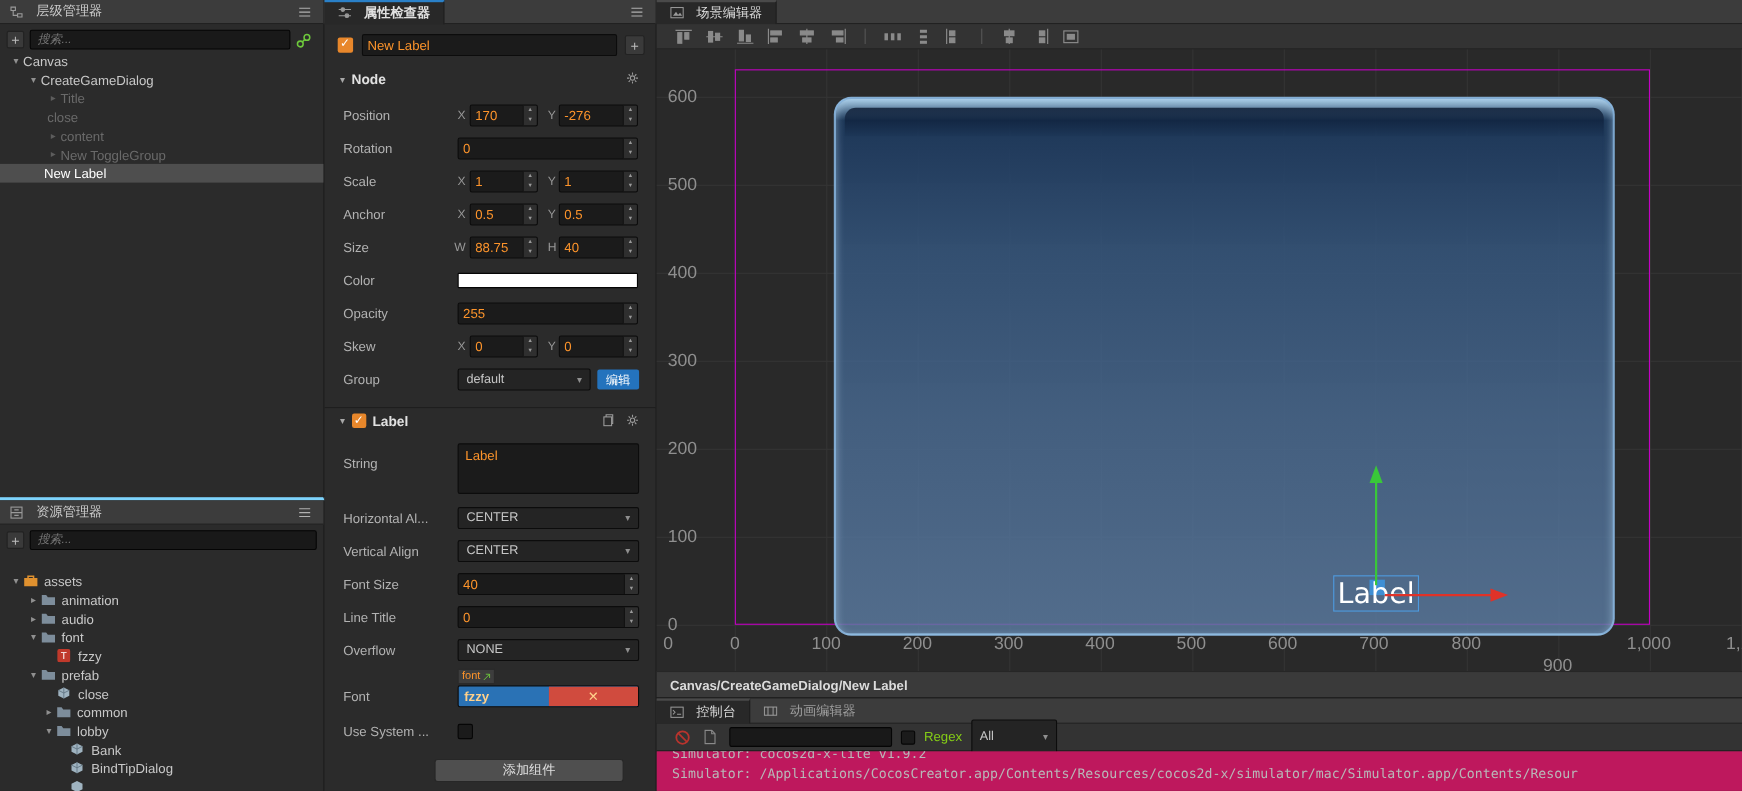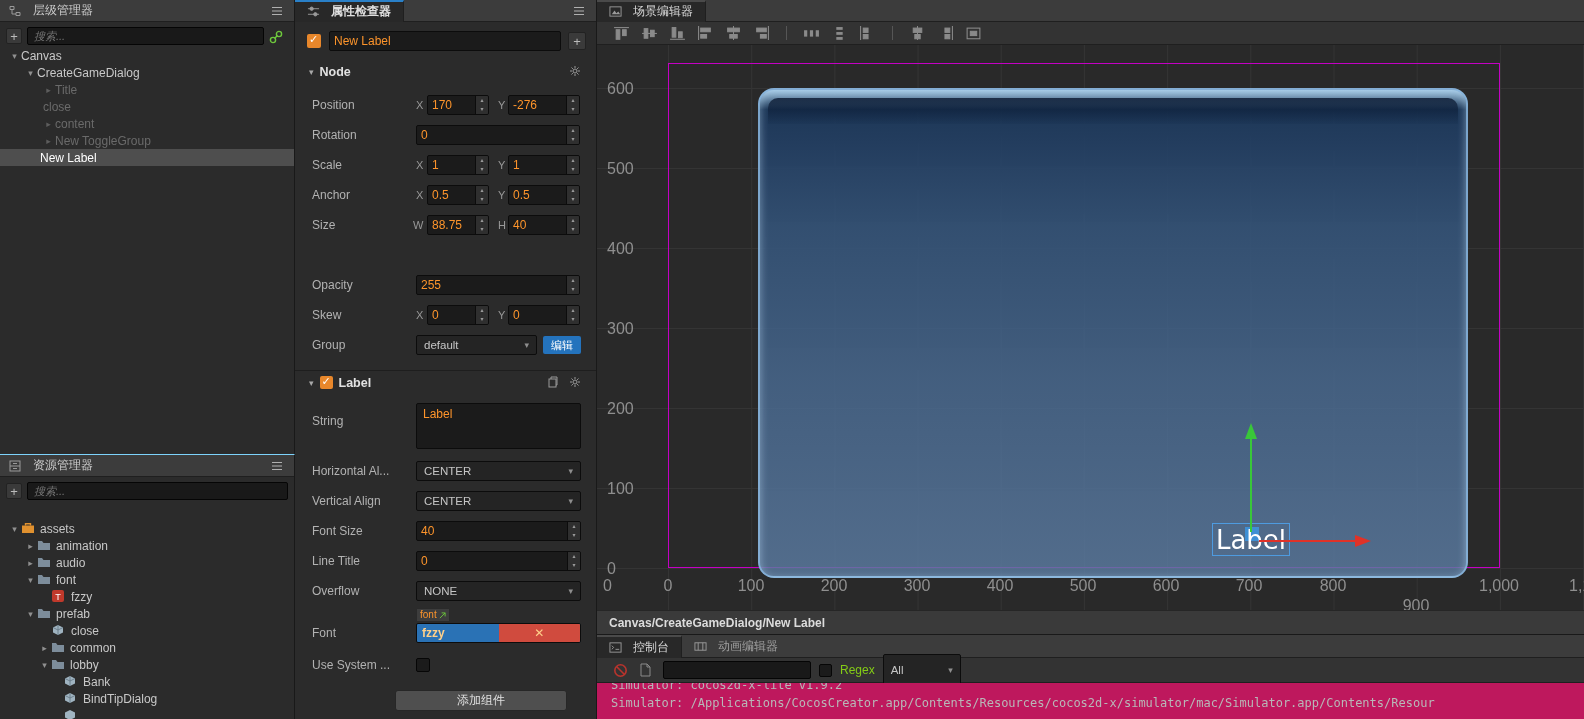--- a/index.html
+++ b/index.html
@@ -57,21 +57,21 @@
   .rx{transform:translateX(-50%)}
   .toolicon{width:17px;height:15px;flex:none;cursor:pointer;opacity:.85}
   .tooldiv{width:1px;height:14px;background:#565656;margin:0 5px}
   .statusbar{position:absolute;left:0;right:0;top:610px;height:24px;background:#3a3a3a;border-top:1px solid #262626;display:flex;align-items:center;padding-left:12px;font-size:12px;font-weight:bold;color:#dcdcdc}
   
   .logline{height:18px;line-height:18px;font-family:"DejaVu Sans Mono","Liberation Mono",monospace;font-size:12px;color:#b8b8b8;padding-left:14px;white-space:nowrap}
 </style>
 </head>
 <body>
 
-<section class="panel" id="hierarchy-panel" style="left:0;top:0;width:295px;height:455px;border-right:1px solid #191919;border-bottom:1px solid #7dd3fc">
+<section class="panel" id="hierarchy-panel" style="left:0;top:0;width:295px;height:455px;border-right:1px solid #191919;border-bottom:3px solid #7dd3fc">
   <div class="bar">
     <span class="ticn" style="margin-left:8px">
       <svg viewBox="0 0 14 14" width="14" height="14" fill="none" stroke="#9a9a9a">
           <path d="M2 2.5h4v3H2zM8 8.5h4v3H8zM4 5.5v4.5h4"></path>
         </svg>
     </span>
     <span class="bar-title">层级管理器</span>
     <span class="menu-btn">
       <svg viewBox="0 0 14 14" width="14" height="14" stroke="#b0b0b0">
           <path d="M2 3.5h10M2 7h10M2 10.5h10"></path>
@@ -369,20 +369,24 @@
     <span class="axis" style="left:203px">H</span>
     <div class="nfield" style="left:213px;width:72px">
       <input value="40" style="">
       <span class="stepper">
           <i>▴</i>
           <i>▾</i>
         </span>
     </div>
   </div>
 
+  <div class="prow" style="top:240px">
+    <span class="plabel">Color</span>
+    <div class="swatch" style="left:121px;width:164px"></div>
+  </div>
 
   <div class="prow" style="top:270px">
     <span class="plabel">Opacity</span>
     <div class="nfield" style="left:121px;width:164px">
       <input value="255" style="">
       <span class="stepper">
           <i>▴</i>
           <i>▾</i>
         </span>
     </div>

